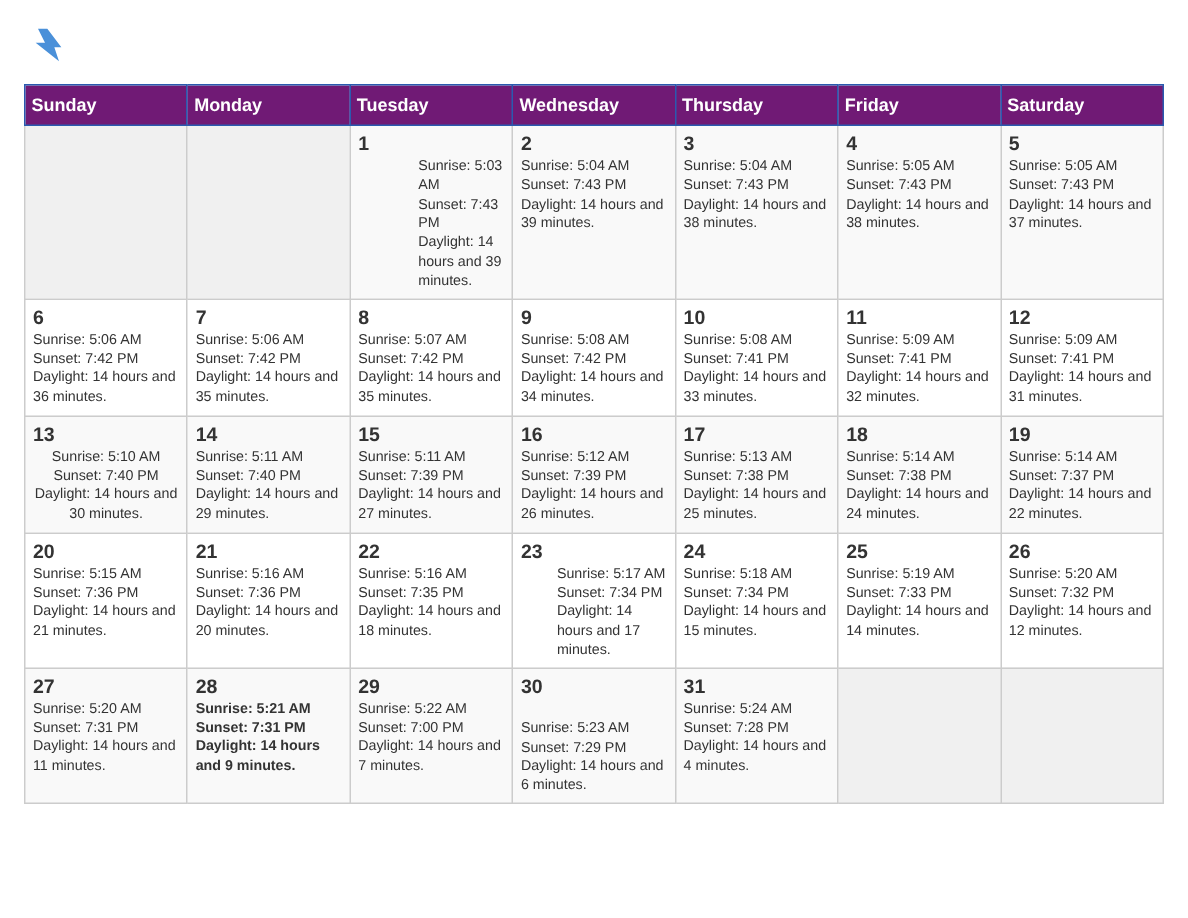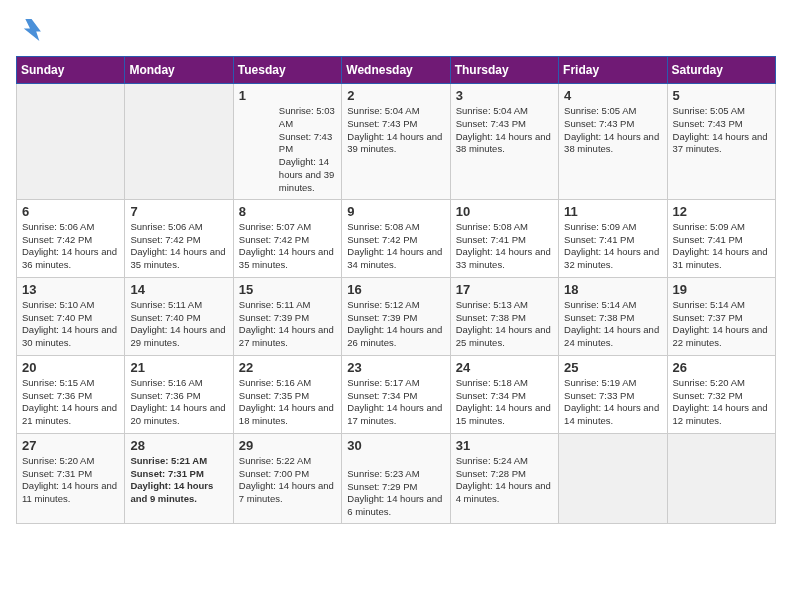--- a/index.html
+++ b/index.html
@@ -195,21 +195,21 @@
         <td>
           <span class="day-num">12</span>
           <div class="cell-text" style="white-space: pre-line;">Sunrise: 5:09 AM
 Sunset: 7:41 PM
 Daylight: 14 hours and 31 minutes.</div>
         </td>
       </tr>
       <tr>
         <td>
           <span class="day-num">13</span>
-          <div class="cell-text" style="white-space: pre-line;">Sunrise: 5:10 AM
+          <div class="cell-text" style="white-space: pre-line; text-align: center;">Sunrise: 5:10 AM
 Sunset: 7:40 PM
 Daylight: 14 hours and 30 minutes.</div>
         </td>
         <td>
           <span class="day-num">14</span>
           <div class="cell-text" style="white-space: pre-line;">Sunrise: 5:11 AM
 Sunset: 7:40 PM
 Daylight: 14 hours and 29 minutes.</div>
         </td>
         <td>
@@ -257,21 +257,21 @@
 Daylight: 14 hours and 20 minutes.</div>
         </td>
         <td>
           <span class="day-num">22</span>
           <div class="cell-text" style="white-space: pre-line;">Sunrise: 5:16 AM
 Sunset: 7:35 PM
 Daylight: 14 hours and 18 minutes.</div>
         </td>
         <td>
           <span class="day-num">23</span>
-          <div class="cell-text" style="white-space: pre-line;">Sunrise: 5:17 AM
+          <div class="cell-text" style="white-space: pre-line; margin-left: 24px;">Sunrise: 5:17 AM
 Sunset: 7:34 PM
 Daylight: 14 hours and 17 minutes.</div>
         </td>
         <td>
           <span class="day-num">24</span>
           <div class="cell-text" style="white-space: pre-line;">Sunrise: 5:18 AM
 Sunset: 7:34 PM
 Daylight: 14 hours and 15 minutes.</div>
         </td>
         <td>

